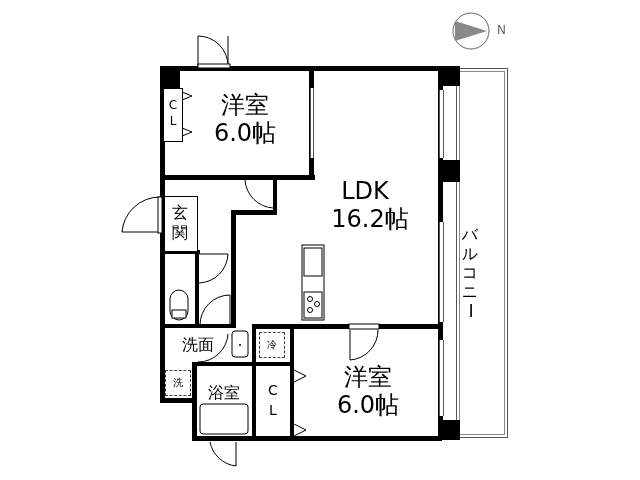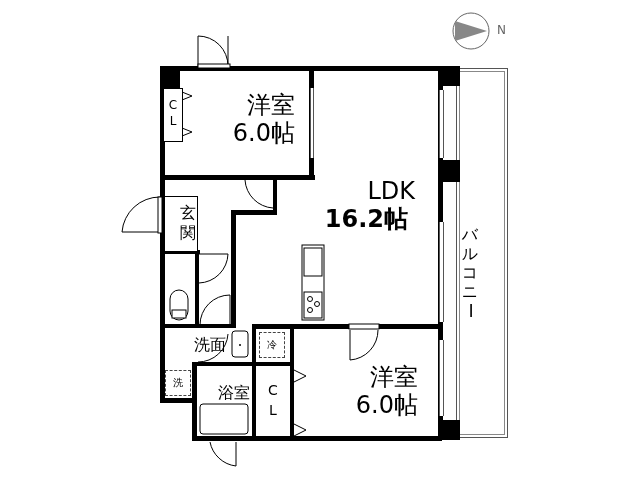--- a/index.html
+++ b/index.html
@@ -1,19 +1,19 @@
 <!DOCTYPE html>
 <html><head>
   <meta charset="utf-8">
   <style>
     html, body { margin: 0; padding: 0; background: #ffffff; }
     body { width: 640px; height: 480px; position: relative; overflow: hidden; font-family: "DejaVu Sans", sans-serif; }
     .wall { position: absolute; background: #000; }
     .pillar { position: absolute; background: #000; }
-    .label { position: absolute; color: #000; text-align: right; line-height: 1.15; }
+    .label { position: absolute; color: #000; text-align: center; line-height: 1.15; }
     .room-name { font-size: 24px; }
     .small-label { font-size: 16px; }
     .cl { position: absolute; font-size: 12px; text-align: center; line-height: 16px; }
     .win { position: absolute; background: #fff; border-left: 1px solid #555; border-right: 1px solid #555; }
     svg.overlay { position: absolute; left: 0; top: 0; }
     .dashed { position: absolute; border: 1px dashed #444; font-size: 10px; text-align: center; background:#fff; }
   </style>
 </head>
 <body>
 
@@ -123,21 +123,21 @@
 </div>
 
 <div style="position:absolute;left:164px;top:196px;width:32px;height:54px;border:1px solid #000;background:#fff;"></div>
 <div class="label small-label" style="left:164px;top:204px;width:32px;">玄</div>
 <div class="label small-label" style="left:164px;top:224px;width:32px;">関</div>
 
 <div class="label room-name" style="left:195px;top:92px;width:100px;">洋室</div>
 <div class="label room-name" style="left:195px;top:120px;width:100px;">6.0帖</div>
 
 <div class="label room-name" style="left:315px;top:178px;width:100px;">LDK</div>
-<div class="label room-name" style="left:298px;top:206px;width:110px;font-weight:bold;">16.2帖</div>
+<div class="label room-name" style="left:315px;top:206px;width:110px;">16.2帖</div>
 
 <div class="label room-name" style="left:318px;top:364px;width:100px;">洋室</div>
 <div class="label room-name" style="left:318px;top:392px;width:100px;">6.0帖</div>
 
 <div class="label small-label" style="left:170px;top:336px;width:56px;">洗面</div>
 <div class="label small-label" style="left:198px;top:384px;width:52px;">浴室</div>
 
 <div style="position:absolute;left:460px;top:225px;width:20px;font-size:16px;line-height:19px;text-align:center;">
   <div>バ</div>
   <div>ル</div>

